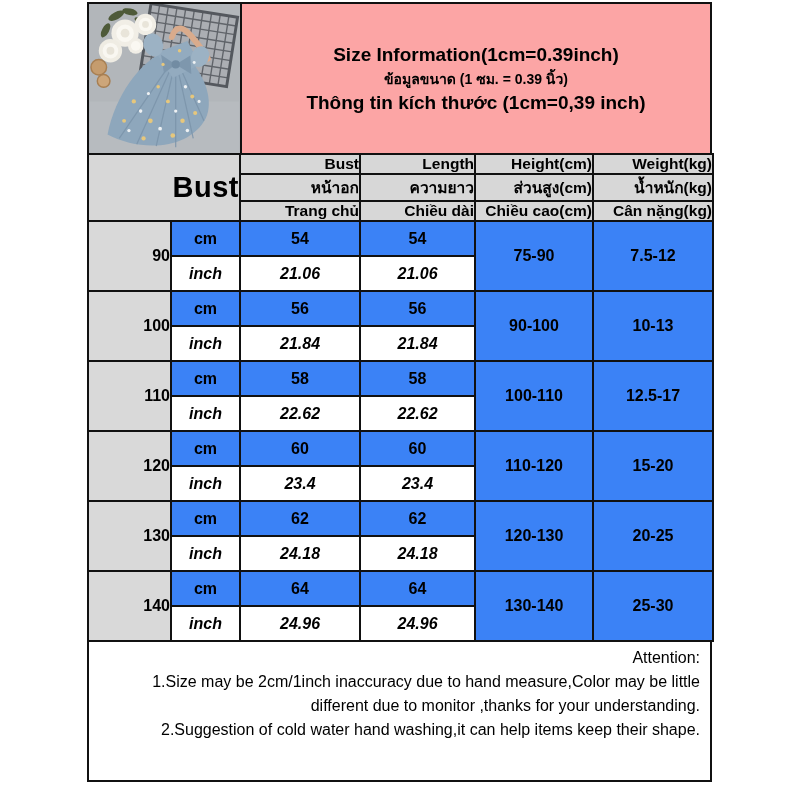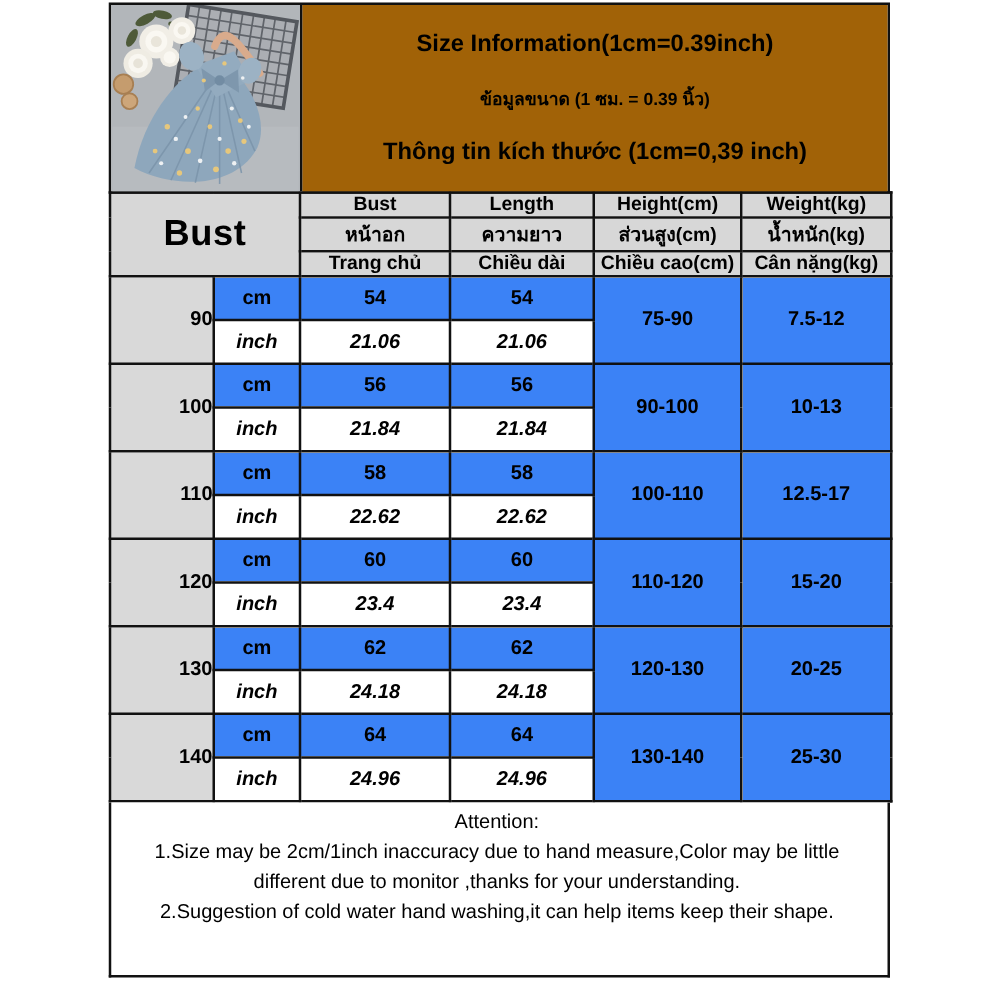--- a/index.html
+++ b/index.html
@@ -9,47 +9,47 @@
     color:#000;
     position:relative;
   }
   .sheet { position:absolute; left:87px; top:2px; width:625px; }
 
   
   .top-section { display:flex; height:153px; border:2px solid #111; background:#efefef; }
   .photo-cell { width:153px; flex:none; border-right:2px solid #111; background:#b2b6ba; }
   .photo-cell svg { display:block; width:100%; height:100%; }
   .title-cell {
-    flex:1; background:#a16207;
+    flex:1; background:#fca5a5;
     display:flex; flex-direction:column; justify-content:center;
-    text-align:center; font-weight:bold; gap:21px;
+    text-align:center; font-weight:bold; gap:2px;
   }
   .title-line-en { font-size:19px; }
   .title-line-th { font-size:14px; }
   .title-line-vi { font-size:19px; }
 
   
   table.size-table { width:625px; border-collapse:collapse; table-layout:fixed; margin-top:-2px; }
   .size-table td {
     border:2px solid #111; text-align:center; vertical-align:middle;
     font-weight:bold; font-size:16px; padding:0; overflow:hidden;
   }
-  .hrow td { height:14px; background:#d7d7d7; font-size:15.5px; }
+  .hrow td { height:14px; background:#d7d7d7; font-size:15.5px;text-align:right; }
   td.corner-cell { background:#d7d7d7; font-size:29px; letter-spacing:0.5px; }
   .drow td { height:35px; }
   td.size-cell { background:#d9d9d9;text-align:right; }
   td.shaded { background:#3b82f6; }
   td.white { background:#ffffff;font-style:italic; }
 
   
   .attention-box {
     border:2px solid #111; border-top:none;
     height:140px; background:#ffffff;
     padding:4px 10px 0 6px;
-    font-size:16px; line-height:1.5; text-align:center;
+    font-size:16px; line-height:1.5; text-align:right;
   }
   .attention-box p { margin:0; }
 </style>
 </head>
 <body>
 
 <div class="sheet">
 
   <div class="top-section">
     <div class="photo-cell">

